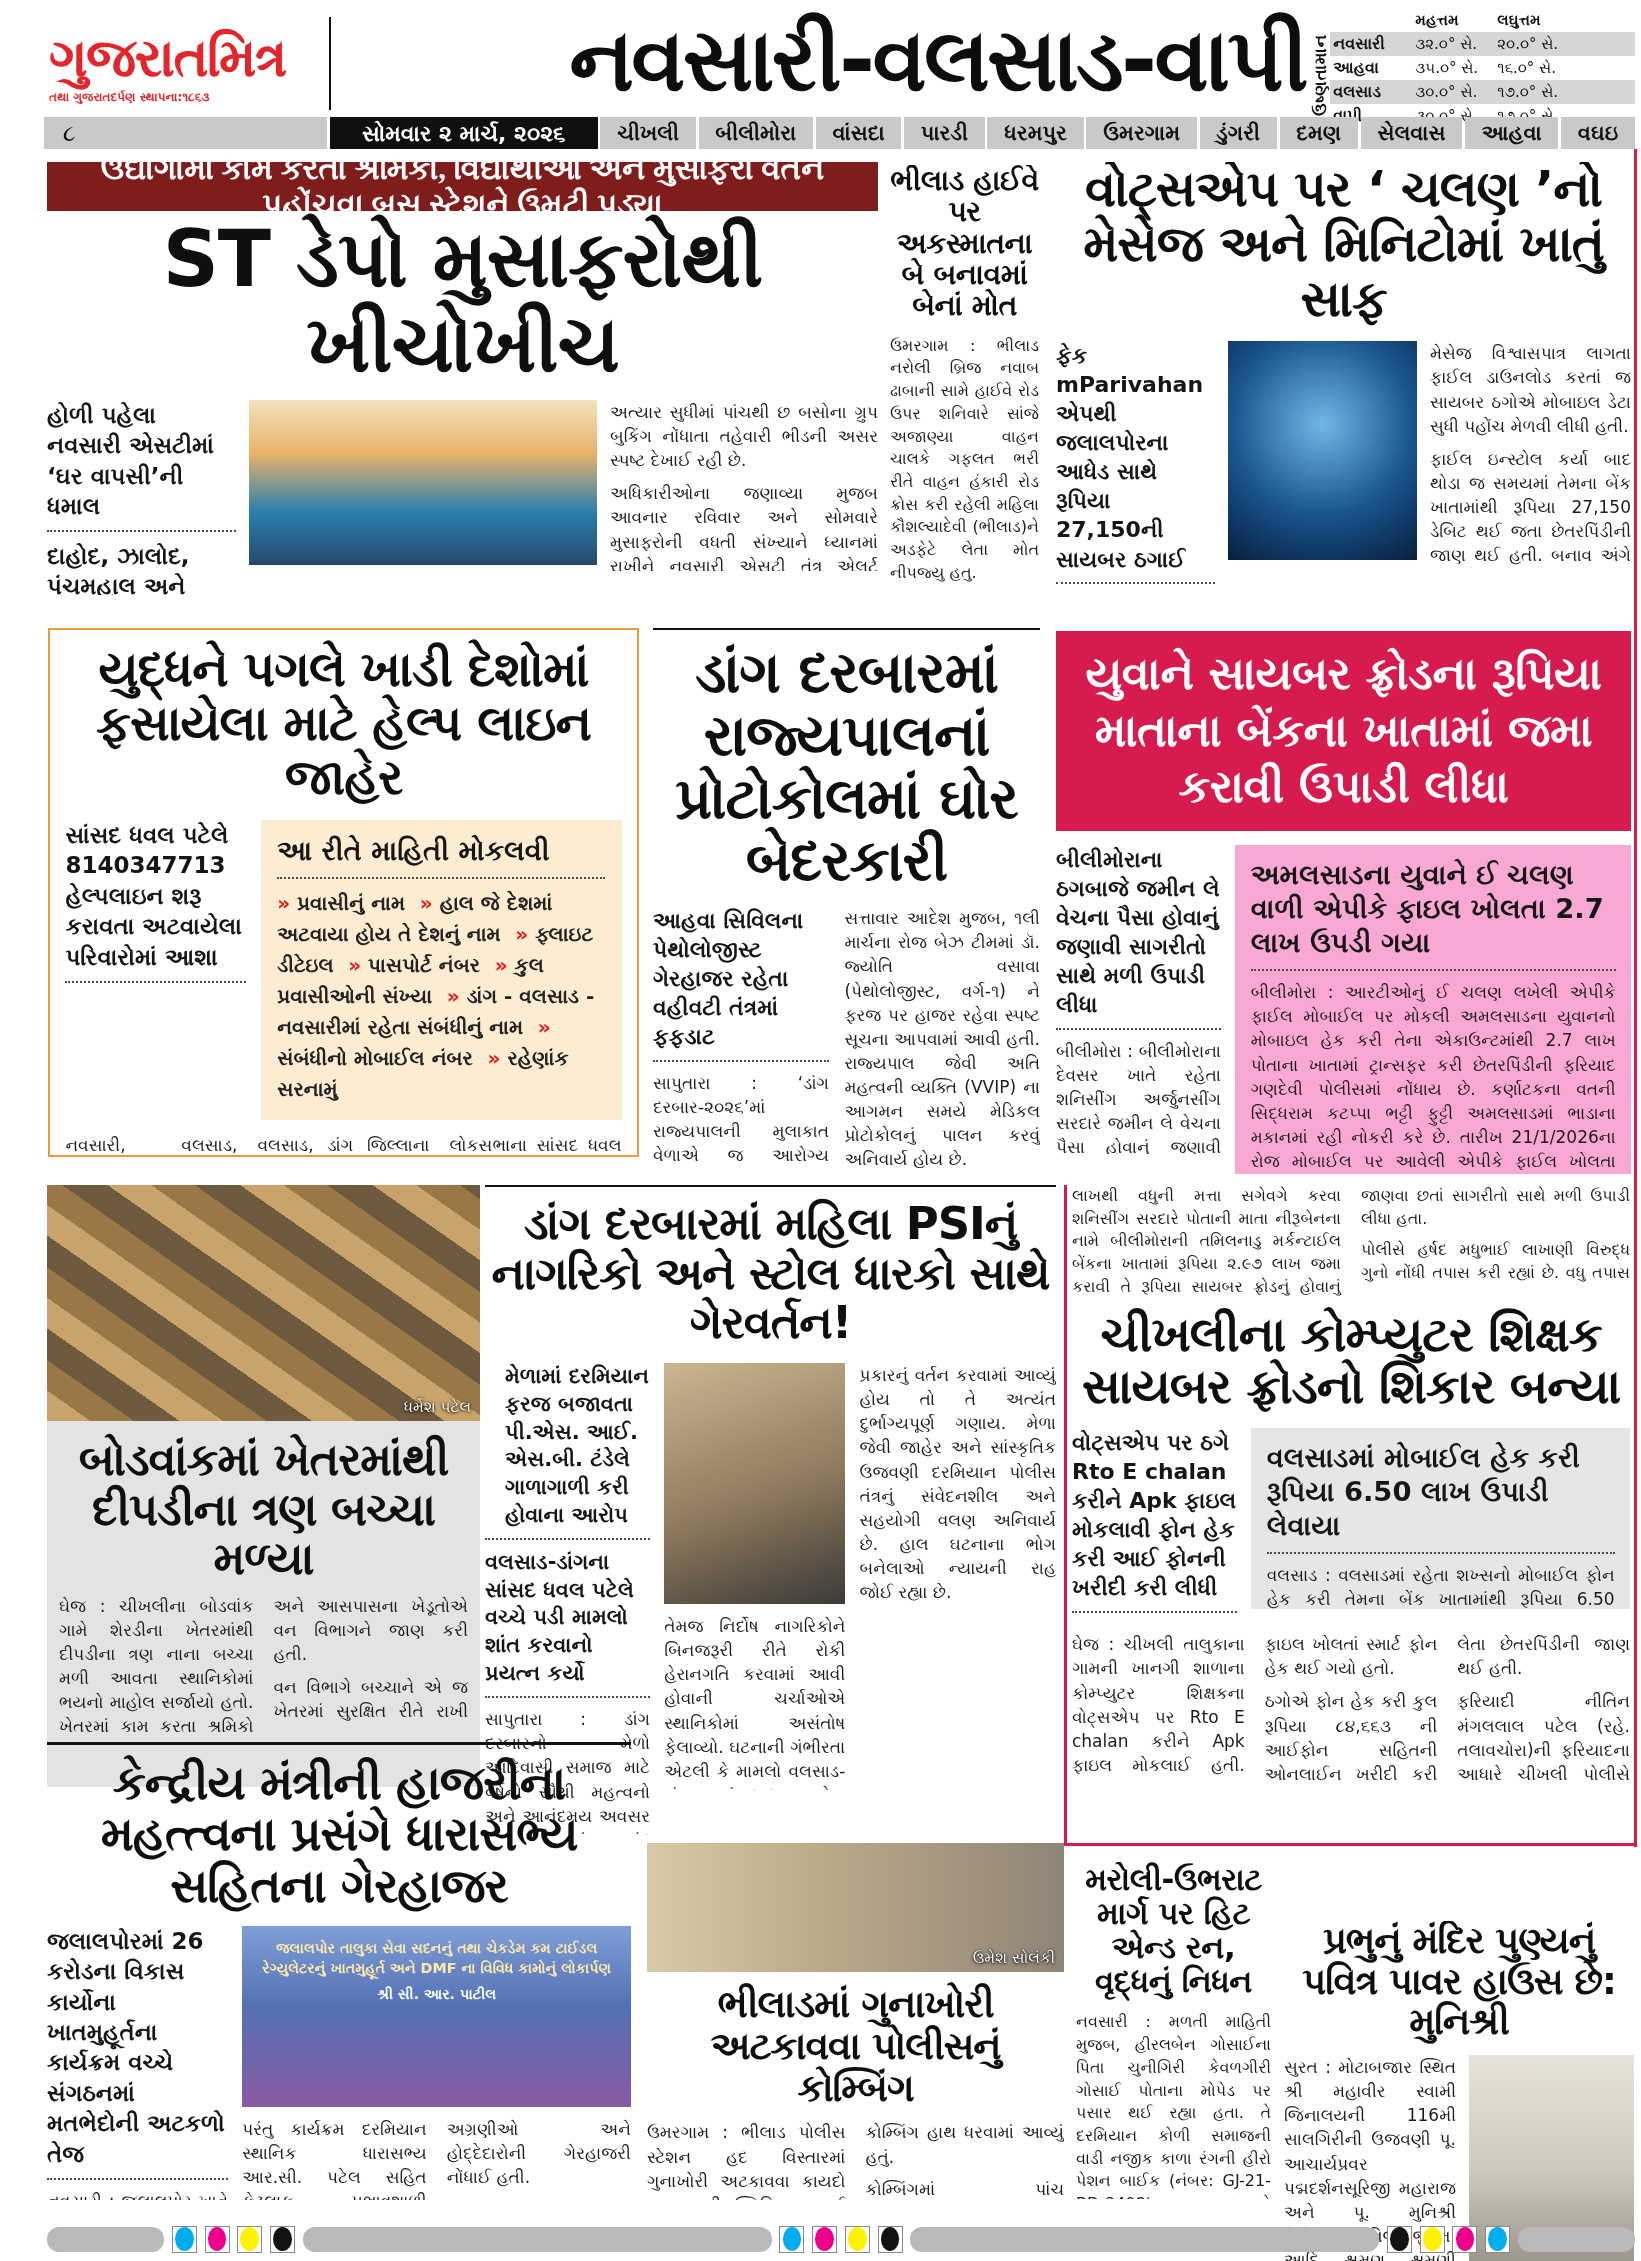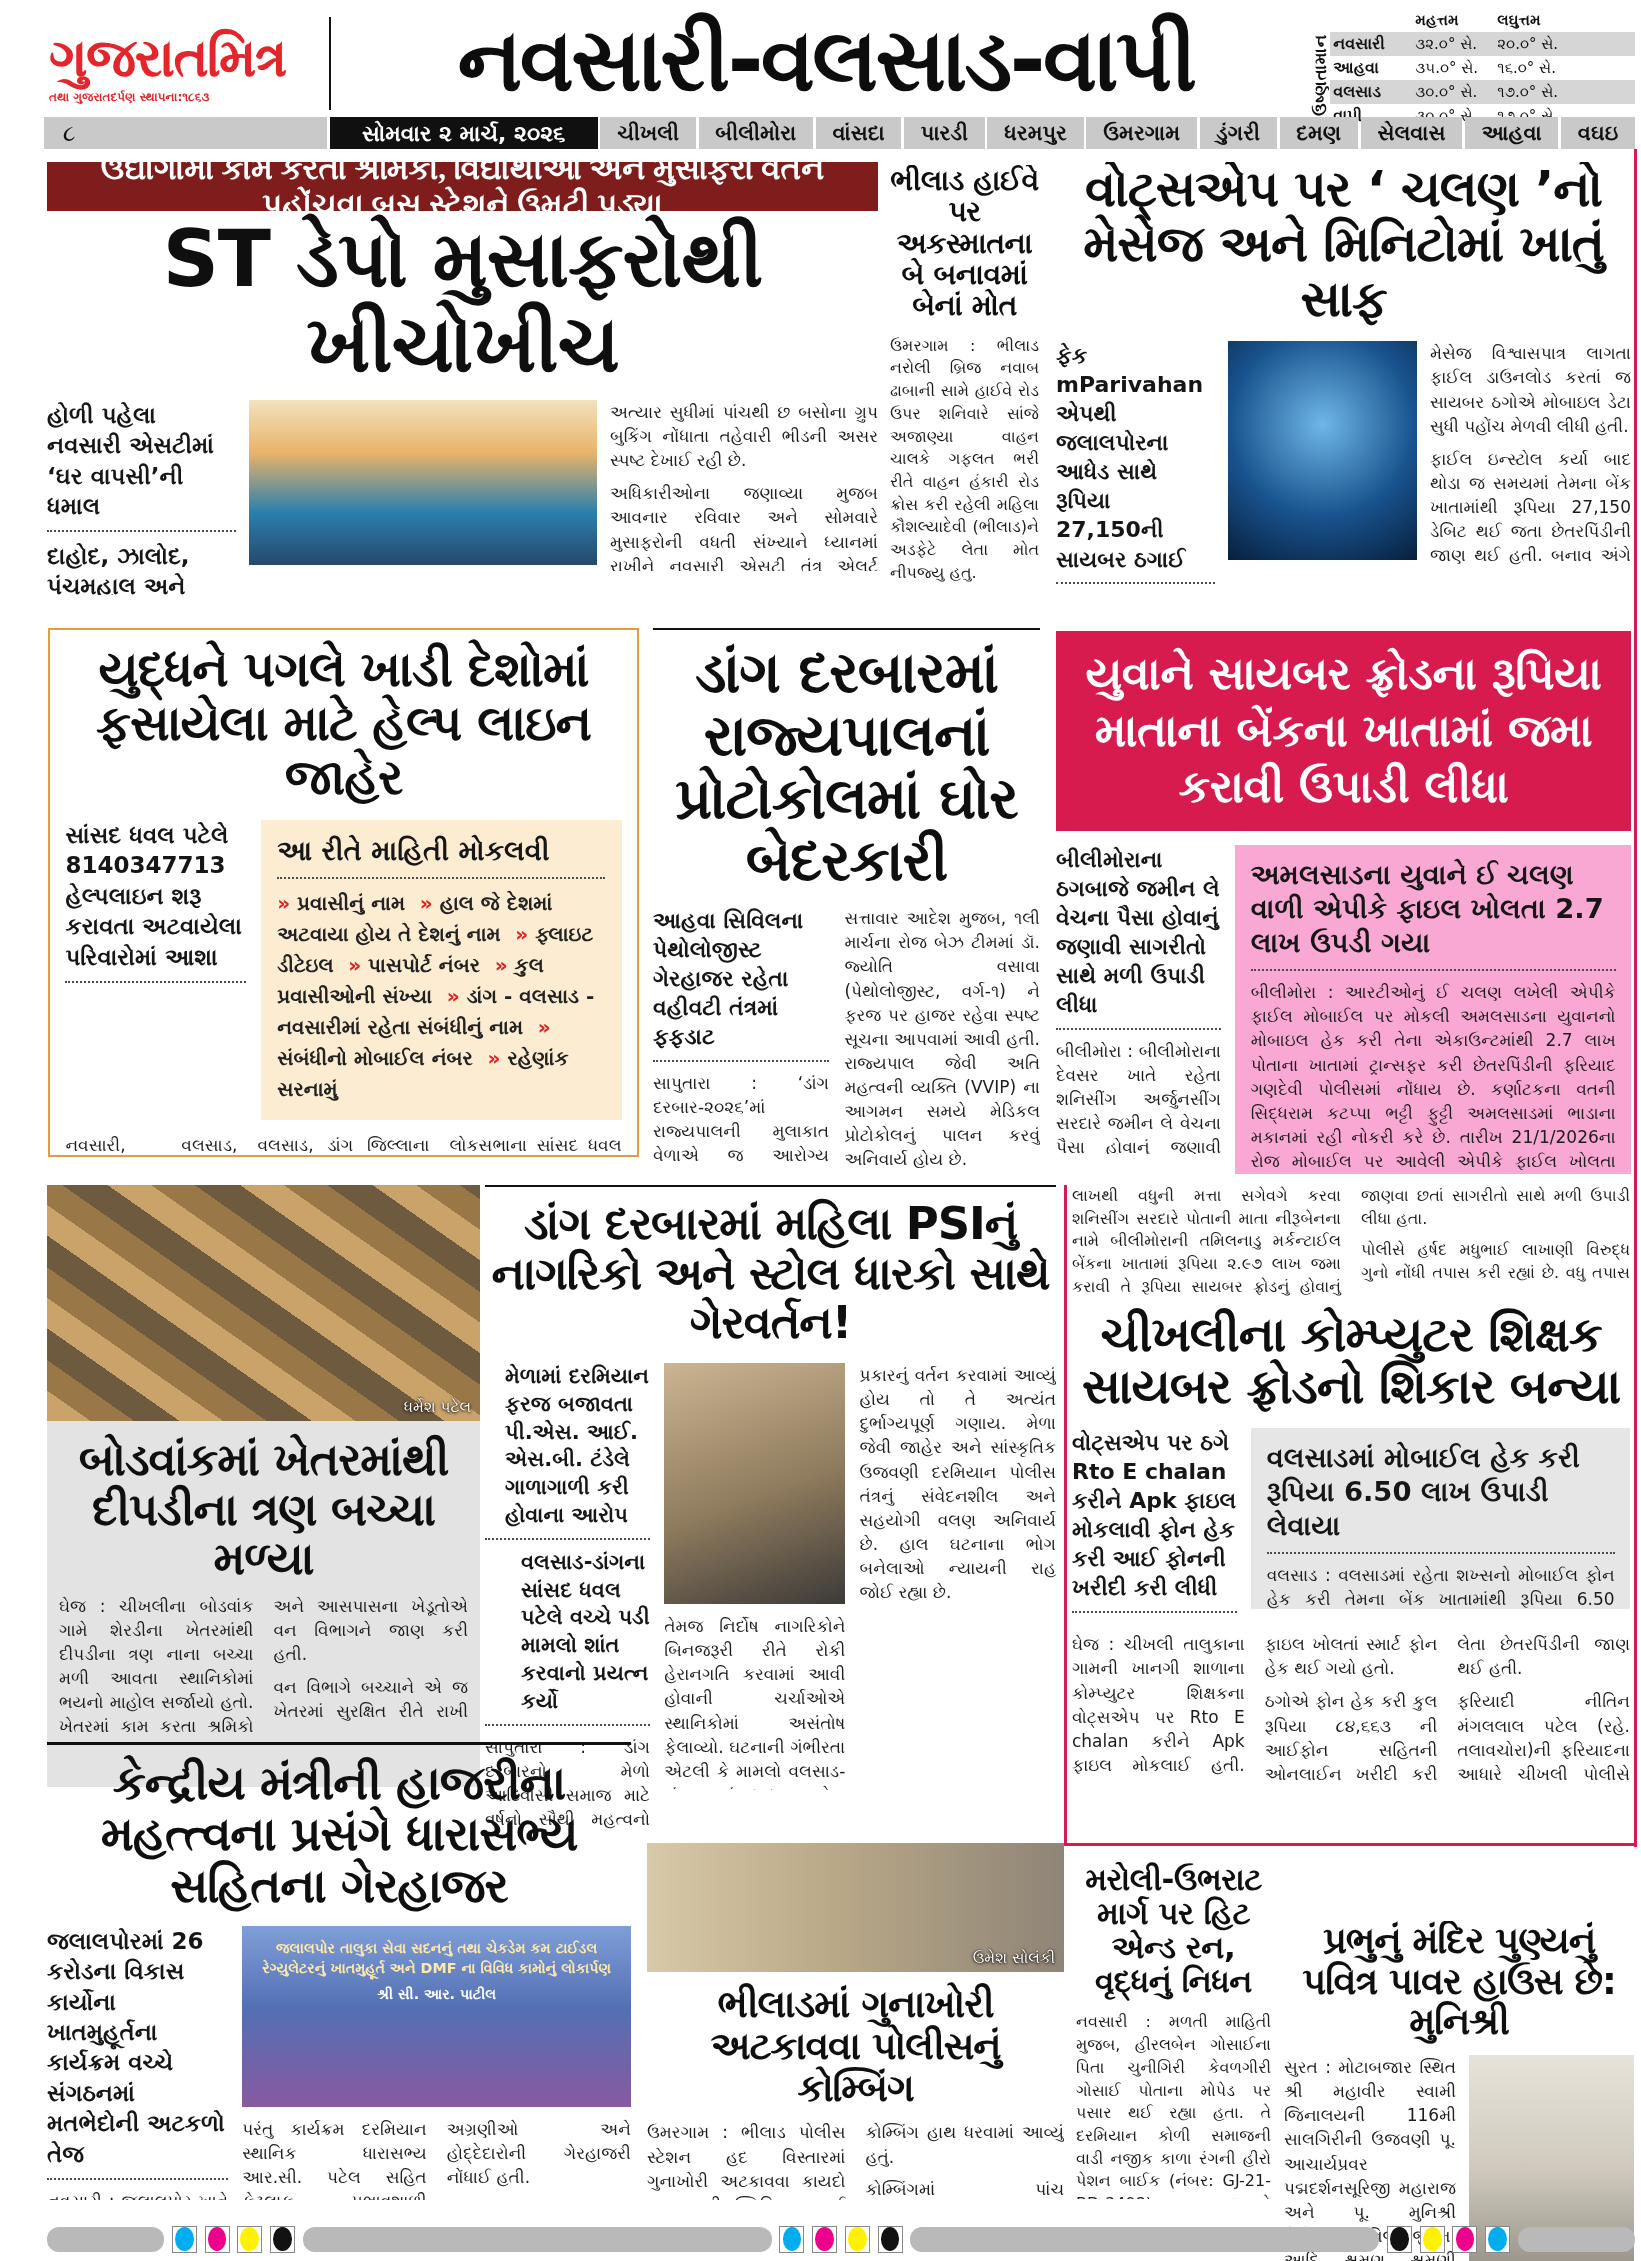--- a/index.html
+++ b/index.html
@@ -17,21 +17,21 @@
   .cols3{column-count:3;column-gap:20px;}
   .clip{overflow:hidden;}
   .row{display:flex;}
   .photo{position:relative;flex:none;}
   .credit{position:absolute;right:8.8px;bottom:5.5px;color:#fff;font-size:15.4px;text-shadow:0 0.5px 3.3px #000,0 0 1.6px #000;}
   .rule{background:#111;}
   .crimson{background:#d81b4f;}
   
   #logo-txt{font-size:53px;font-weight:bold;color:#e4262c;letter-spacing:-1.6px;line-height:1;}
   #logo-tag{font-size:12px;color:#e4262c;margin-top:5.5px;font-weight:bold;}
-  #edition{font-size:87px;font-weight:bold;letter-spacing:-2.7px;text-align:center;color:#0d0d0d;line-height:1;}
+  #edition{font-size:87px;font-weight:bold;letter-spacing:-2.7px;text-align:right;color:#0d0d0d;line-height:1;}
   #weather{font-size:15px;color:#111;}
   #weather .wrow{display:grid;grid-template-columns:82px 82px 82px;align-items:center;height:24px;padding-left:3.3px;}
   #weather .wrow.alt{background:#d6d6d6;}
   #weather .wcity{font-weight:bold;font-size:16px;}
   #weather .whead{font-weight:bold;}
   #vlabel{writing-mode:vertical-rl;transform:rotate(180deg);font-weight:bold;font-size:16.5px;letter-spacing:1.1px;}
   
   #datebar{display:flex;gap:2.7px;align-items:stretch;}
   #datebar .cell{background:#c9c9c9;display:flex;align-items:center;justify-content:center;font-weight:bold;font-size:21px;color:#111;}
   #datebar .num{width:283px;justify-content:flex-start;padding-left:18.7px;font-weight:normal;font-size:23px;}
@@ -228,21 +228,21 @@
     </div>
   </div>
 
   <div class="abs clip" style="left:485px;top:1185px;width:571px;height:650px;">
     <div class="rule" style="height:2.2px;margin-bottom:12px;"></div>
     <div class="hl" style="font-size:45px;">ડાંગ દરબારમાં મહિલા PSIનું નાગરિકો અને સ્ટોલ ધારકો સાથે ગેરવર્તન!</div>
     <div class="row" style="margin-top:15.4px;gap:14.3px;">
       <div style="width:165px;flex:none;">
         <div class="deck light" style="font-size:21px;margin-left:20px;">મેળામાં દરમિયાન ફરજ બજાવતા પી.એસ. આઈ. એસ.બી. ટંડેલે ગાળાગાળી કરી હોવાના આરોપ</div>
         <div class="dot"></div>
-        <div class="deck light" style="font-size:21px;margin-left:36px;">વલસાડ-ડાંગના સાંસદ ધવલ પટેલે વચ્ચે પડી મામલો શાંત કરવાનો પ્રયત્ન કર્યો</div>
+        <div class="deck light" style="font-size:21px;">વલસાડ-ડાંગના સાંસદ ધવલ પટેલે વચ્ચે પડી મામલો શાંત કરવાનો પ્રયત્ન કર્યો</div>
         <div class="dot"></div>
         <p class="b clip" style="max-height:143px;">સાપુતારા : ડાંગ દરબારનો મેળો આદિવાસી સમાજ માટે વર્ષનો સૌથી મહત્વનો અને આનંદમય અવસર ગણાય છે. પરંતુ આનંદ ઉત્સાહના આ માહોલ વચ્ચે શનિવાર રાત્રે મેળા દરમિયાન ફરજ બજાવતા પી.એસ.આઈ. એસ.બી. ટંડેલના વર્તન અંગે ગંભીર આક્ષેપો ઉઠ્યા છે. સ્ટોલ ધારકો અને રાઇડ સંચાલકો સાથે ગેરવર્તન કરી મનફાવે તેવી ભાષામાં ગાળાગાળી કરી હોવાના આરોપો ઉઠ્યા છે.</p>
       </div>
       <div style="width:181px;flex:none;">
         <div class="photo" style="width:181px;height:241px;background:linear-gradient(160deg,#cbb592 0%,#8e7a5d 55%,#3c3a38 100%);"></div>
         <p class="b clip" style="margin-top:10px;max-height:176px;">તેમજ નિર્દોષ નાગરિકોને બિનજરૂરી રીતે રોકી હેરાનગતિ કરવામાં આવી હોવાની ચર્ચાઓએ સ્થાનિકોમાં અસંતોષ ફેલાવ્યો. ઘટનાની ગંભીરતા એટલી કે મામલો વલસાડ-ડાંગના સાંસદ ધવલ પટેલ સુધી પહોંચ્યો હતો. સૂત્રો મુજબ સાંસદે વચ્ચે પડી મામલો શાંત કરવાનો પ્રયત્ન કર્યો.</p>
       </div>
       <div class="clip" style="flex:1;height:455px;">
         <p class="b">પ્રકારનું વર્તન કરવામાં આવ્યું હોય તો તે અત્યંત દુર્ભાગ્યપૂર્ણ ગણાય. મેળા જેવી જાહેર અને સાંસ્કૃતિક ઉજવણી દરમિયાન પોલીસ તંત્રનું સંવેદનશીલ અને સહયોગી વલણ અનિવાર્ય છે. હાલ ઘટનાના ભોગ બનેલાઓ ન્યાયની રાહ જોઈ રહ્યા છે.</p>
       </div>

